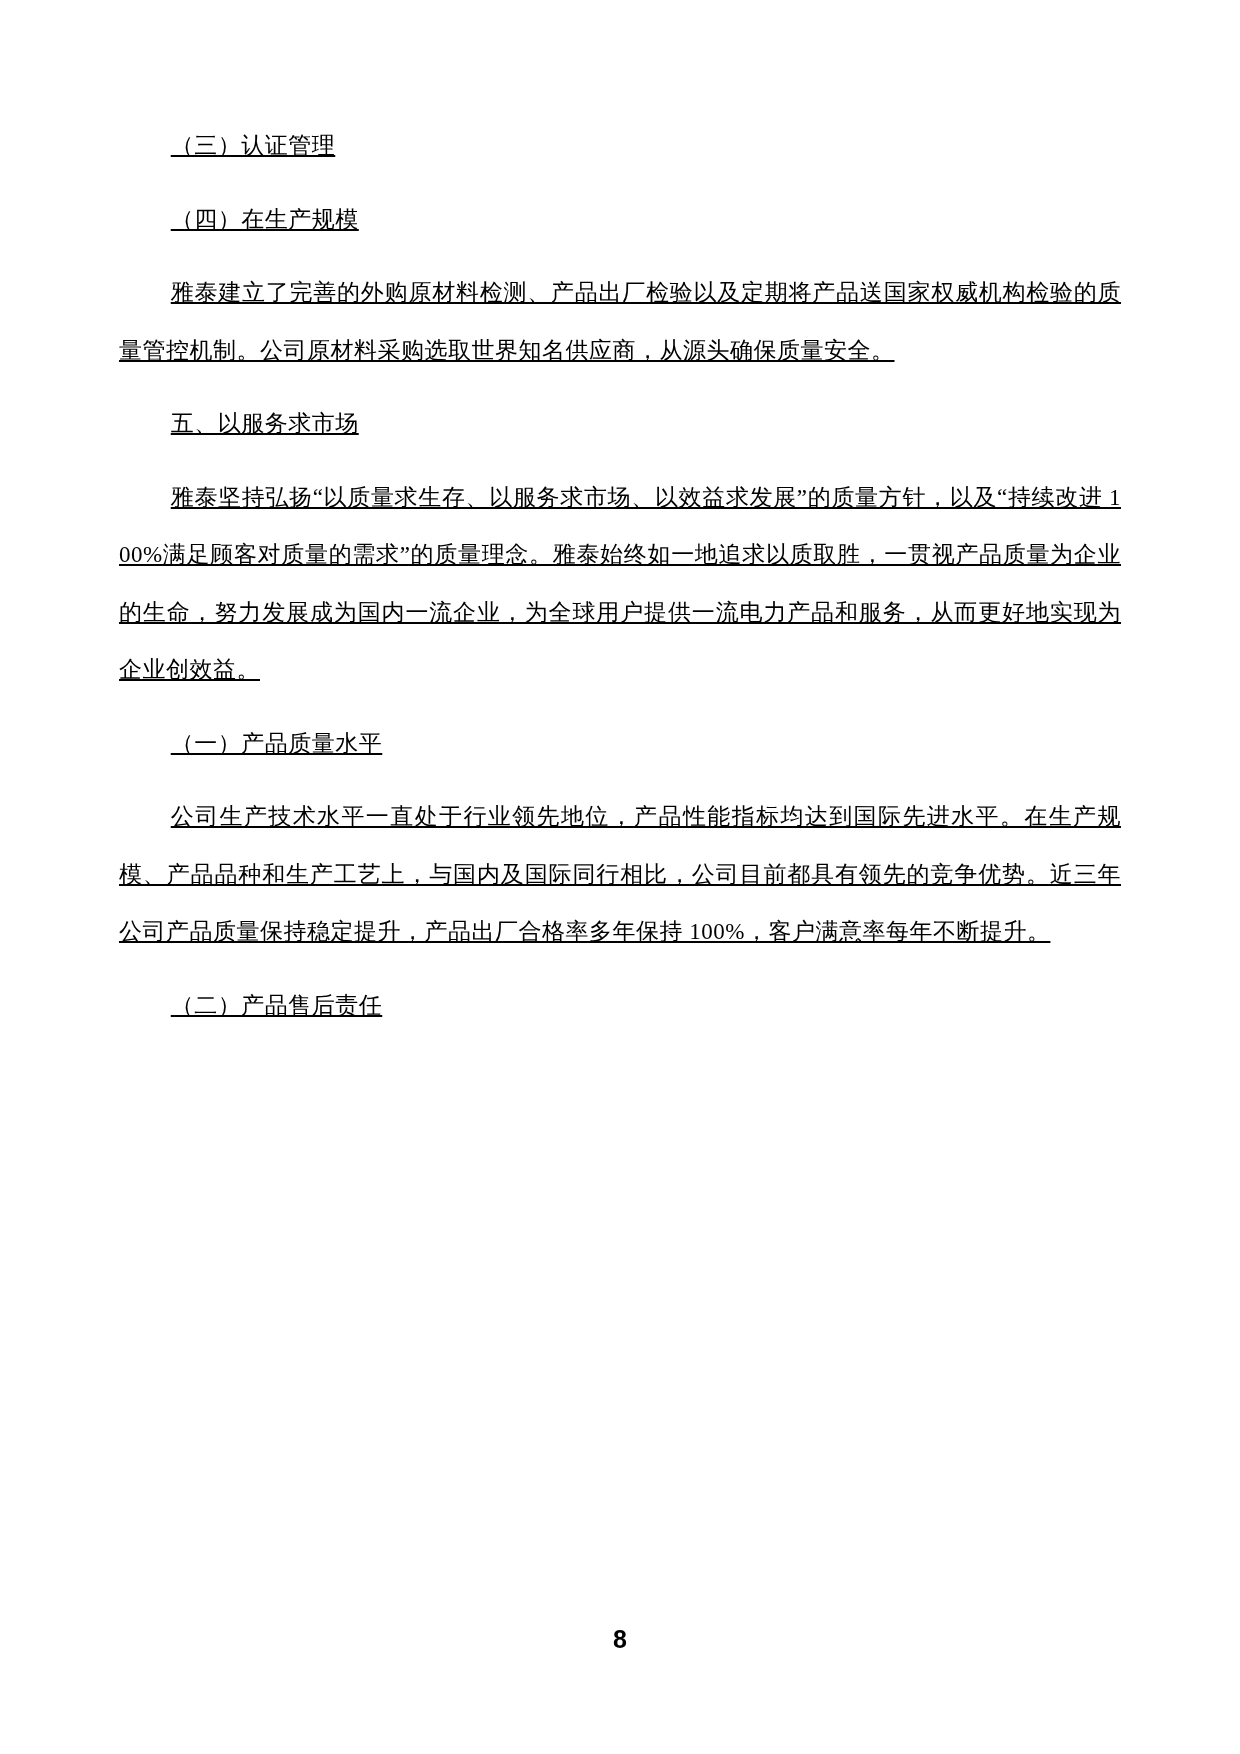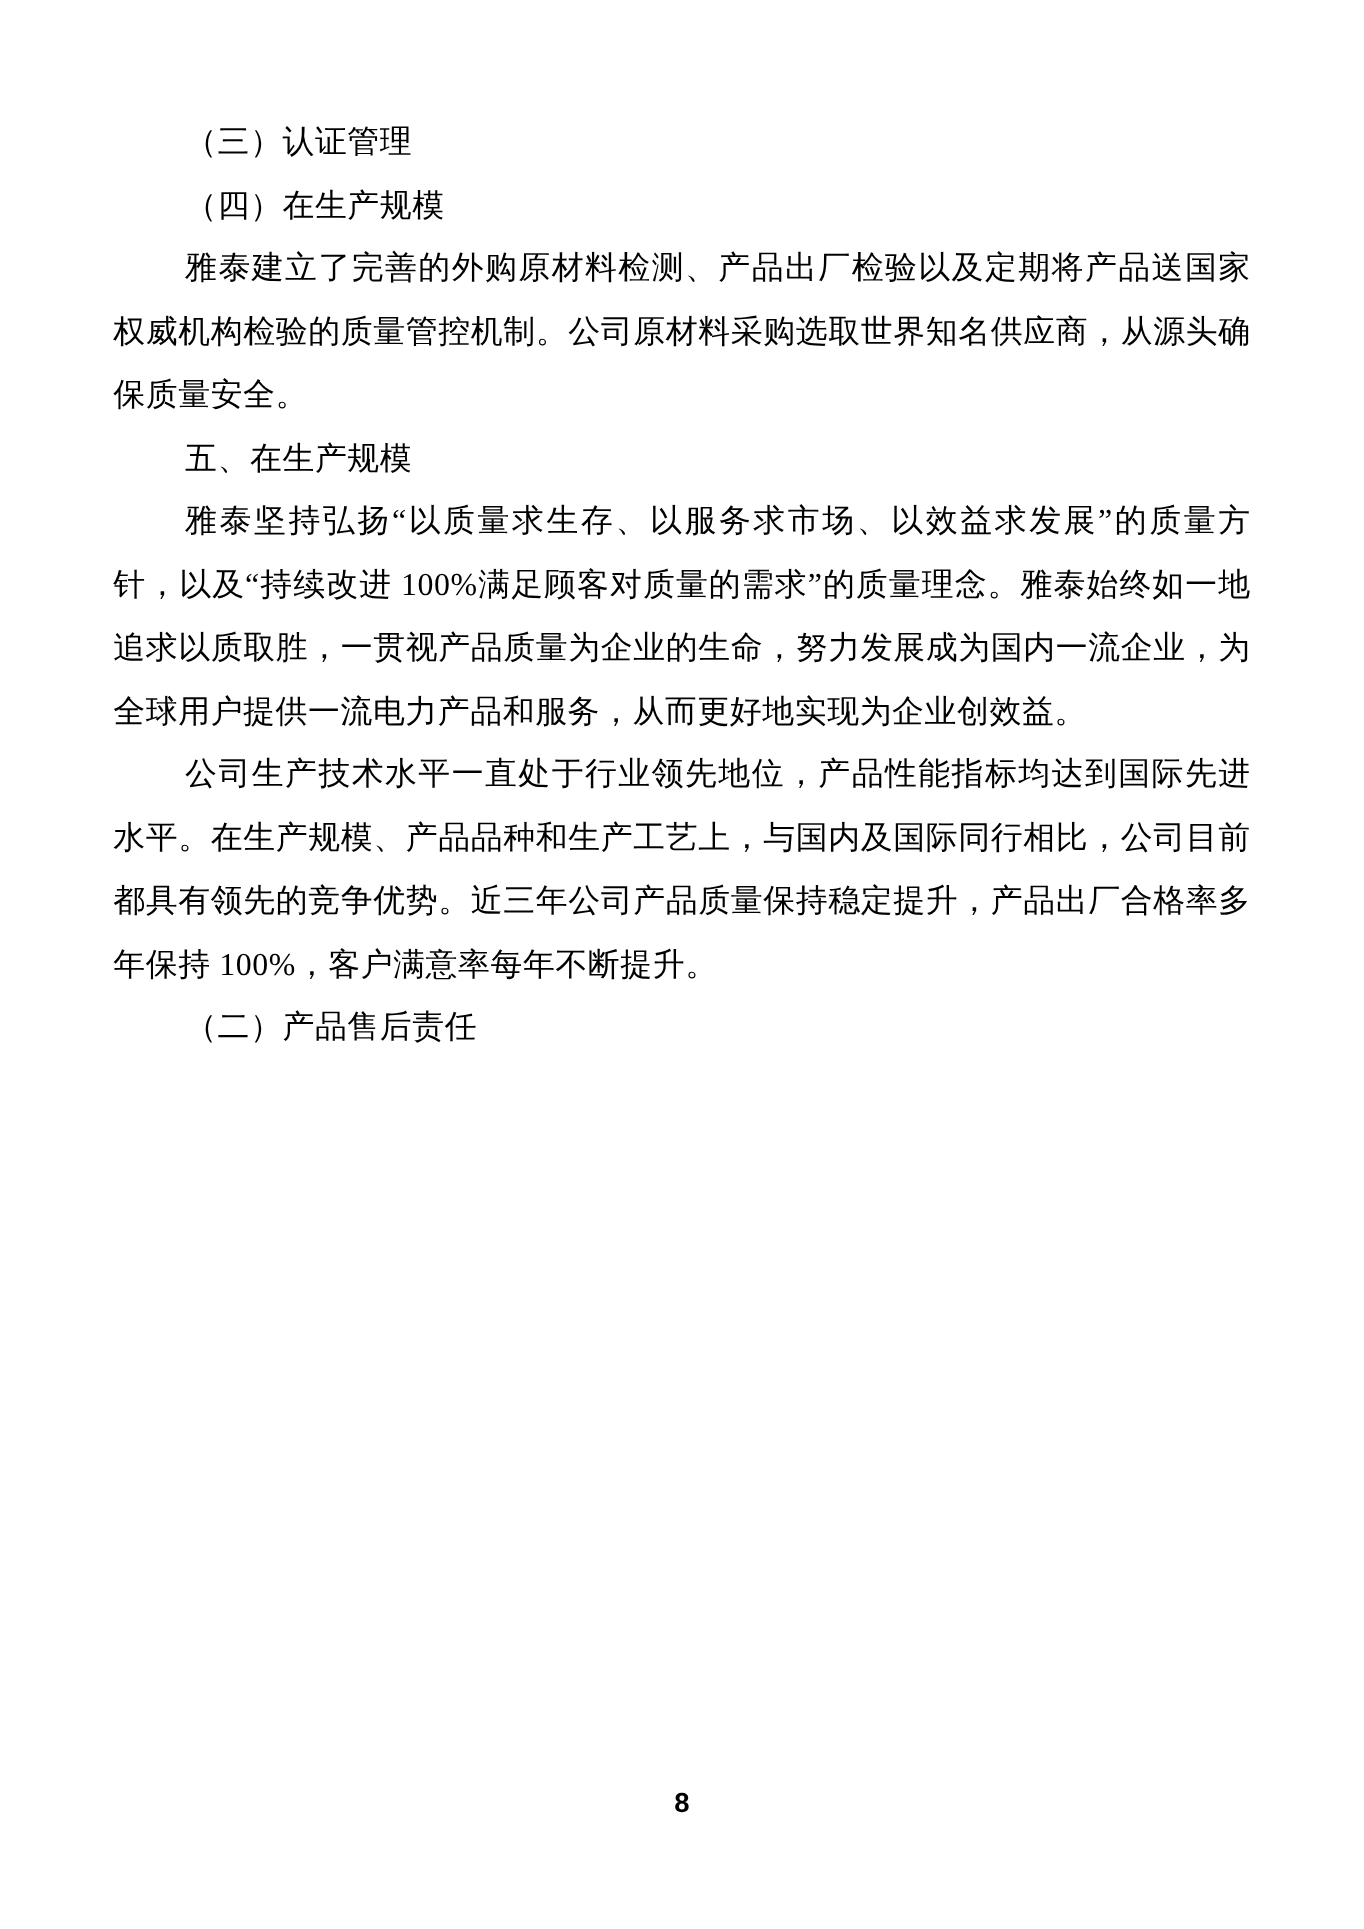--- a/index.html
+++ b/index.html
@@ -19,29 +19,30 @@
     height: 1754px;
     background: #ffffff;
   }
   .content {
     position: absolute;
     left: 103px;
     top: 101px;
     width: 1034px;
   }
   .para {
-    margin: 0;
+    margin: 16px;
     padding: 0;
-    font-size: 29px;
+    font-size: 23px;
     line-height: 57.5px;
     text-indent: 2.25em;
     text-align: justify;
     text-justify: inter-ideograph;
     letter-spacing: 0.5px;
     word-break: break-all;
+    text-decoration: underline;
   }
   .para:last-child { text-align-last: left; }
   .page-number {
     position: absolute;
     top: 1624px;
     left: 0;
     width: 100%;
     text-align: center;
     font-family: "Liberation Sans", "DejaVu Sans", sans-serif;
     font-weight: 700;
@@ -50,19 +51,20 @@
   }
 </style>
 </head>
 <body>
 
 <div class="page">
   <div class="content">
     <p class="para">（三）认证管理</p>
     <p class="para">（四）在生产规模</p>
     <p class="para">雅泰建立了完善的外购原材料检测、产品出厂检验以及定期将产品送国家权威机构检验的质量管控机制。公司原材料采购选取世界知名供应商，从源头确保质量安全。</p>
-    <p class="para">五、在生产规模</p>
+    <p class="para">五、以服务求市场</p>
     <p class="para">雅泰坚持弘扬“以质量求生存、以服务求市场、以效益求发展”的质量方针，以及“持续改进 100%满足顾客对质量的需求”的质量理念。雅泰始终如一地追求以质取胜，一贯视产品质量为企业的生命，努力发展成为国内一流企业，为全球用户提供一流电力产品和服务，从而更好地实现为企业创效益。</p>
+    <p class="para">（一）产品质量水平</p>
     <p class="para">公司生产技术水平一直处于行业领先地位，产品性能指标均达到国际先进水平。在生产规模、产品品种和生产工艺上，与国内及国际同行相比，公司目前都具有领先的竞争优势。近三年公司产品质量保持稳定提升，产品出厂合格率多年保持 100%，客户满意率每年不断提升。</p>
     <p class="para">（二）产品售后责任</p>
   </div>
   <div class="page-number">8</div>
 </div>
 
 </body></html>

